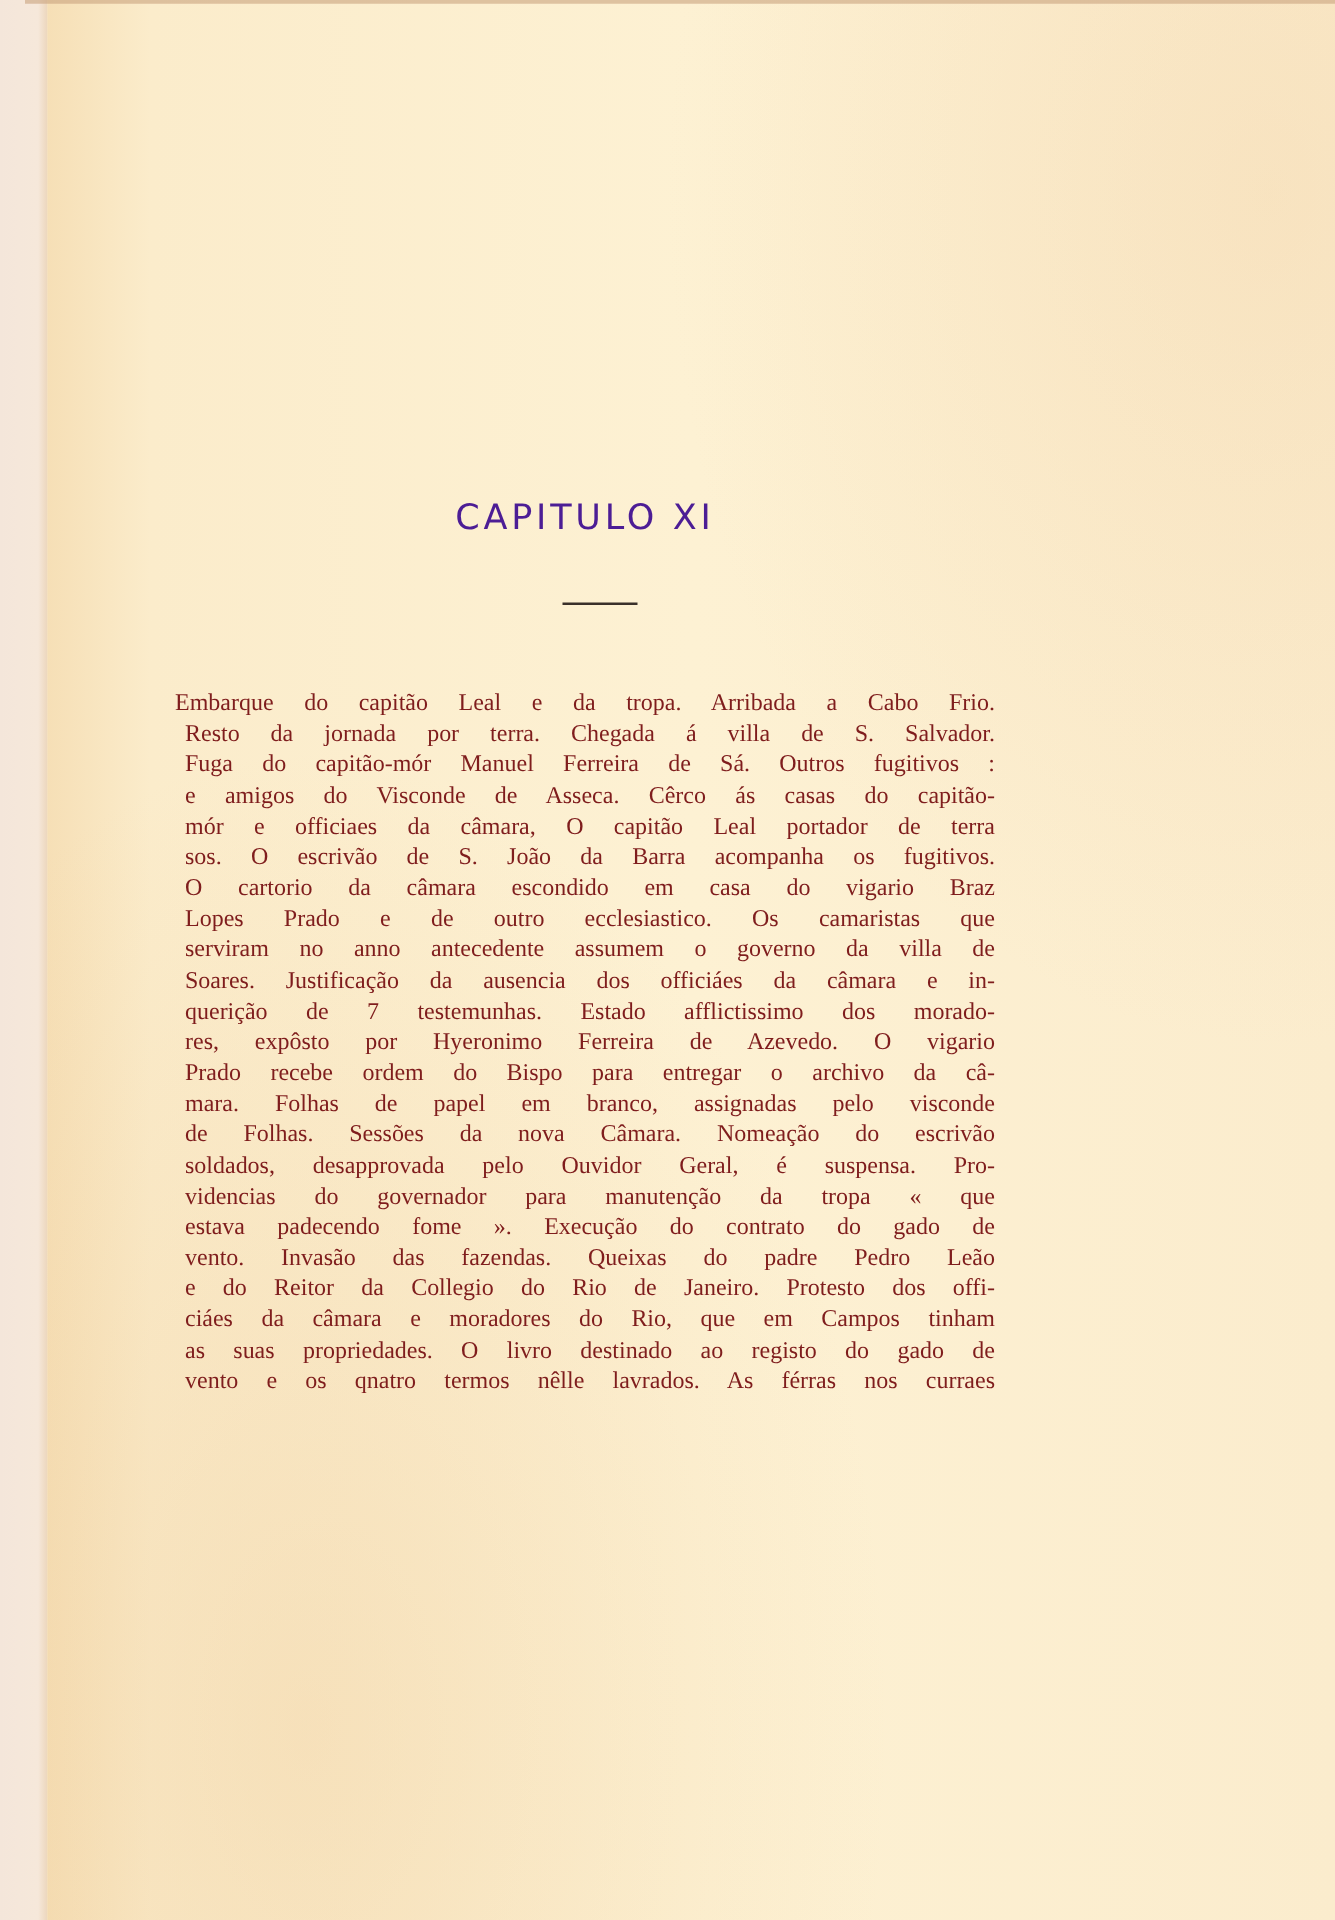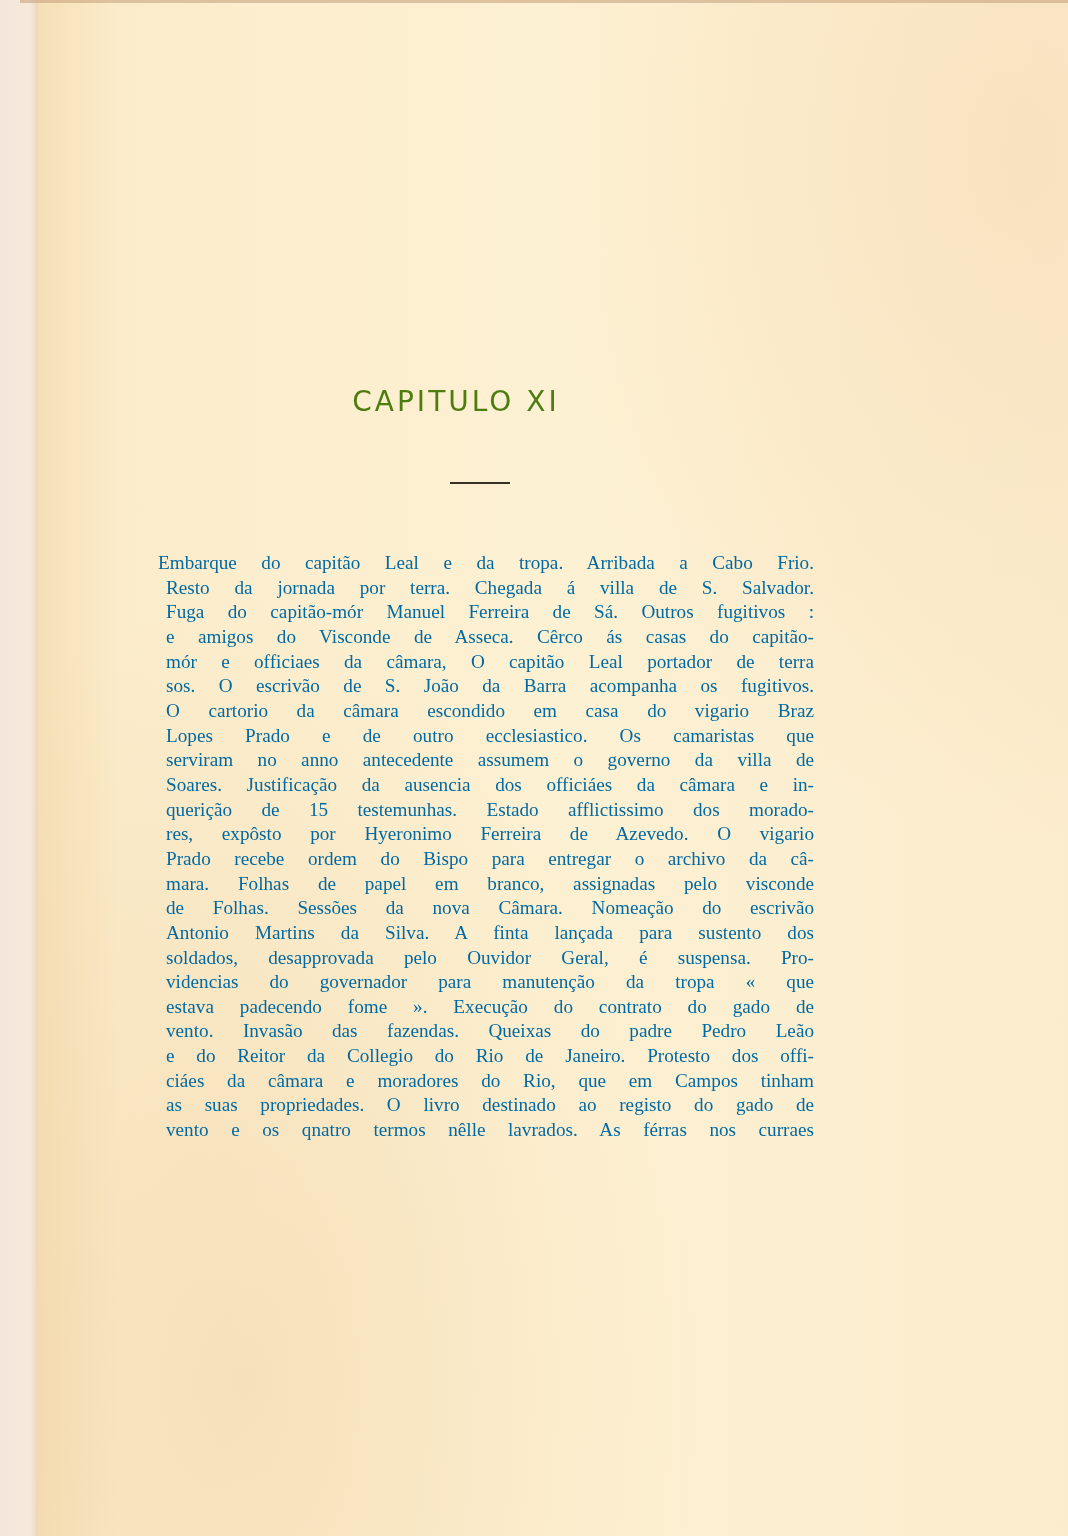--- a/index.html
+++ b/index.html
@@ -23,33 +23,33 @@
   .top-edge {
     position: absolute; left: 20px; top: 0; width: 1048px; height: 3px;
     background: #c9a47e; opacity: 0.6;
   }
   .chapter-title {
     position: absolute; left: 0; width: 912px; top: 385px;
     text-align: center;
     font-family: "DejaVu Sans", "Liberation Sans", sans-serif;
     font-weight: normal;
     font-size: 28px; letter-spacing: 3px;
-    color: #4d7c0f;
-    margin: 0;
+    color: #4c1d95;
+    margin: 12px;
   }
   .rule {
     position: absolute; left: 450px; top: 482px; width: 60px; height: 2px;
     background: #3a302a;
   }
   .summary {
-    position: absolute; left: 158px; top: 551px; width: 656px;
+    position: absolute; left: 140px; top: 551px; width: 656px;
     margin: 0;
     font-family: "Liberation Serif", "DejaVu Serif", serif;
     font-size: 19.2px; line-height: 24.65px;
-    color: #0369a1;
+    color: #7f1d1d;
   }
   .summary .line {
     display: block; white-space: nowrap;
     text-align: justify; text-align-last: justify;
     padding-left: 8px;
   }
   .summary .line.first { padding-left: 0; }
   .summary .line.last { text-align-last: justify; }
 </style>
 </head>
@@ -66,26 +66,25 @@
   <span class="line first">Embarque do capitão Leal e da tropa. Arribada a Cabo Frio.</span>
   <span class="line">Resto da jornada por terra. Chegada á villa de S. Salvador.</span>
   <span class="line">Fuga do capitão-mór Manuel Ferreira de Sá. Outros fugitivos :</span>
   <span class="line">e amigos do Visconde de Asseca. Cêrco ás casas do capitão-</span>
   <span class="line">mór e officiaes da câmara, O capitão Leal portador de terra</span>
   <span class="line">sos. O escrivão de S. João da Barra acompanha os fugitivos.</span>
   <span class="line">O cartorio da câmara escondido em casa do vigario Braz</span>
   <span class="line">Lopes Prado e de outro ecclesiastico. Os camaristas que</span>
   <span class="line">serviram no anno antecedente assumem o governo da villa de</span>
   <span class="line">Soares. Justificação da ausencia dos officiáes da câmara e in-</span>
-  <span class="line">querição de 15 testemunhas. Estado afflictissimo dos morado-</span>
+  <span class="line">querição de 7 testemunhas. Estado afflictissimo dos morado-</span>
   <span class="line">res, expôsto por Hyeronimo Ferreira de Azevedo. O vigario</span>
   <span class="line">Prado recebe ordem do Bispo para entregar o archivo da câ-</span>
   <span class="line">mara. Folhas de papel em branco, assignadas pelo visconde</span>
   <span class="line">de Folhas. Sessões da nova Câmara. Nomeação do escrivão</span>
-  <span class="line">Antonio Martins da Silva. A finta lançada para sustento dos</span>
   <span class="line">soldados, desapprovada pelo Ouvidor Geral, é suspensa. Pro-</span>
   <span class="line">videncias do governador para manutenção da tropa « que</span>
   <span class="line">estava padecendo fome ». Execução do contrato do gado de</span>
   <span class="line">vento. Invasão das fazendas. Queixas do padre Pedro Leão</span>
   <span class="line">e do Reitor da Collegio do Rio de Janeiro. Protesto dos offi-</span>
   <span class="line">ciáes da câmara e moradores do Rio, que em Campos tinham</span>
   <span class="line">as suas propriedades. O livro destinado ao registo do gado de</span>
   <span class="line last">vento e os qnatro termos nêlle lavrados. As férras nos curraes</span>
 </p>
 

